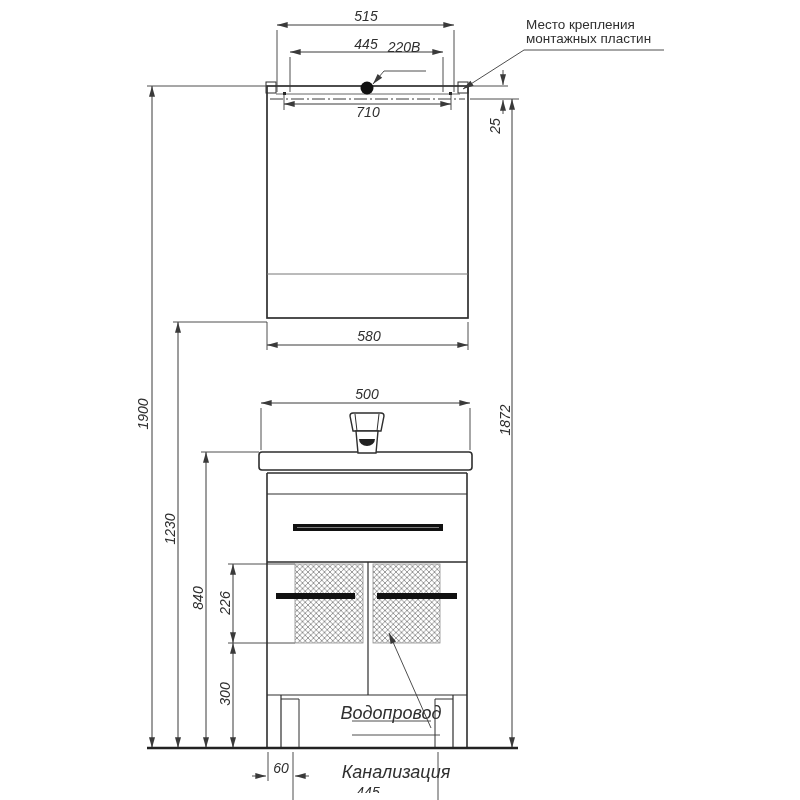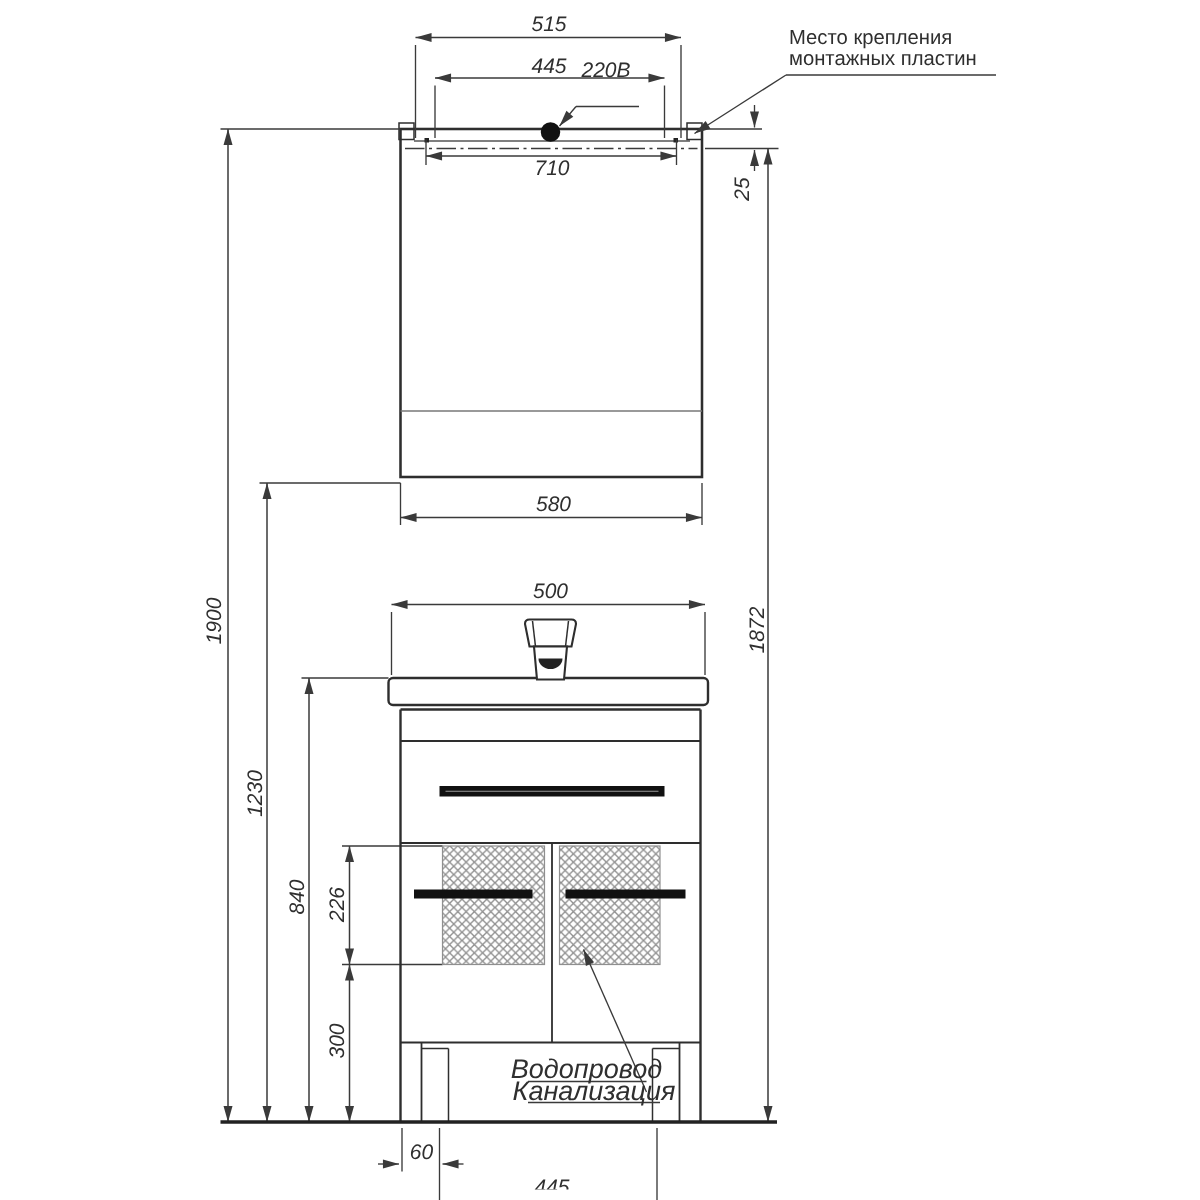--- a/index.html
+++ b/index.html
@@ -183,21 +183,21 @@
 <div class="vdim" style="left:143px;top:414px;">1900</div>
 <div class="vdim" style="left:170px;top:529px;">1230</div>
 <div class="vdim" style="left:198px;top:598px;">840</div>
 <div class="vdim" style="left:225px;top:603px;">226</div>
 <div class="vdim" style="left:225px;top:694px;">300</div>
 
 <div class="dim" style="left:369px;top:336px;">580</div>
 <div class="dim" style="left:367px;top:394px;">500</div>
 
 <div class="note" style="left:391px;top:713px;">Водопровод</div>
-<div class="note" style="left:396px;top:728px;">Канализация</div>
+<div class="note" style="left:396px;top:772px;">Канализация</div>
 
 <div class="dim" style="left:281px;top:768px;">60</div>
 
 <div class="clip-bottom" style="left:348px;top:783px;width:40px;height:10px;">
   <span>445</span>
 </div>
 
 </div>
 
 </body></html>

